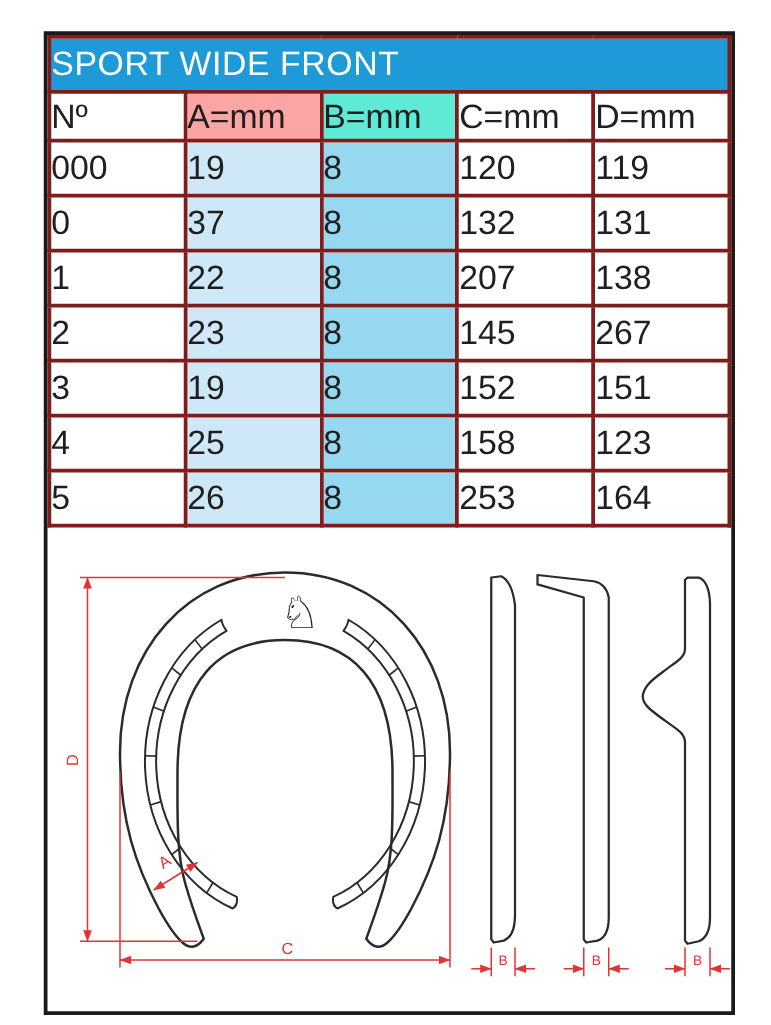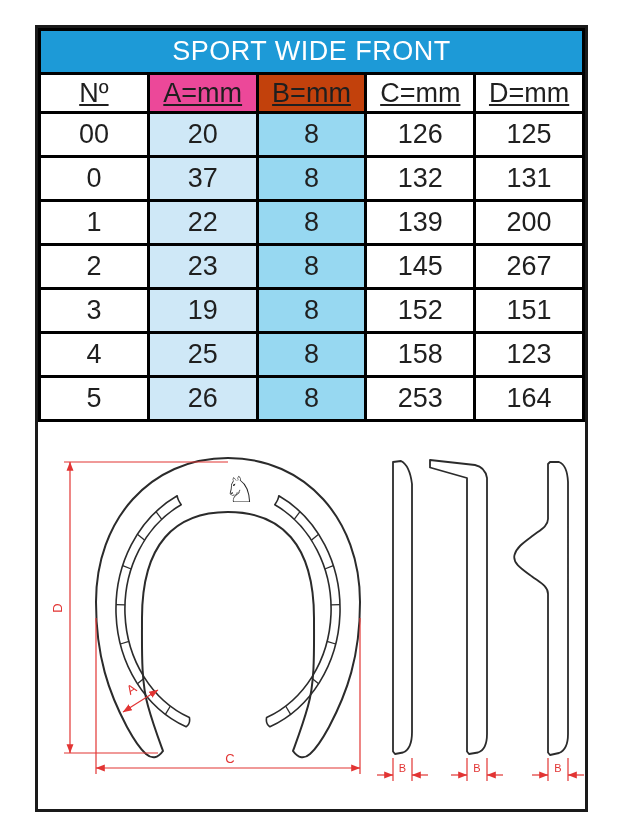--- a/index.html
+++ b/index.html
@@ -8,31 +8,31 @@
     font-family:"Liberation Sans", sans-serif;color:#1f1f1f;
   }
   #sheet{
     position:absolute;left:35px;top:25px;width:553px;height:787px;
     border:3px solid #1a1a1a;box-sizing:border-box;background:#ffffff;
   }
   table.spec{
     width:100%;border-collapse:collapse;table-layout:fixed;
   }
   table.spec td{
-    border:3px solid #000000;text-align:center;vertical-align:middle;
+    border:3px solid #7f1d1d;vertical-align:middle;
     font-size:27px;line-height:1;padding:0;height:41px;
     white-space:nowrap;overflow:hidden;
   }
   td.title-cell{
     height:40px;font-size:30px;letter-spacing:0.5px;
     color:#ffffff;background:#1d9ad7;
   }
-  tr.head-row td{height:36px;font-size:27px;text-decoration:underline;}
-  td.col-a-head{background:#ec4899;}
-  td.col-b-head{background:#c2410c;}
+  tr.head-row td{height:36px;font-size:27px;}
+  td.col-a-head{background:#fca5a5;}
+  td.col-b-head{background:#5eead4;}
   td.col-a{background:#cfe8f7;}
   td.col-b{background:#97d8f1;}
   #drawing-wrap{width:547px;height:373px;overflow:hidden;}
   svg text{font-family:"Liberation Sans", sans-serif;}
 </style>
 </head>
 <body>
 
 <div id="canvas">
   <div id="sheet">
@@ -43,39 +43,39 @@
           <td class="title-cell" colspan="5">SPORT WIDE FRONT</td>
         </tr>
         <tr class="head-row">
           <td>Nº</td>
           <td class="col-a-head">A=mm</td>
           <td class="col-b-head">B=mm</td>
           <td>C=mm</td>
           <td>D=mm</td>
         </tr>
         <tr>
-          <td>00</td>
-          <td class="col-a">20</td>
-          <td class="col-b">8</td>
-          <td>126</td>
-          <td>125</td>
+          <td>000</td>
+          <td class="col-a">19</td>
+          <td class="col-b">8</td>
+          <td>120</td>
+          <td>119</td>
         </tr>
         <tr>
           <td>0</td>
           <td class="col-a">37</td>
           <td class="col-b">8</td>
           <td>132</td>
           <td>131</td>
         </tr>
         <tr>
           <td>1</td>
           <td class="col-a">22</td>
           <td class="col-b">8</td>
-          <td>139</td>
-          <td>200</td>
+          <td>207</td>
+          <td>138</td>
         </tr>
         <tr>
           <td>2</td>
           <td class="col-a">23</td>
           <td class="col-b">8</td>
           <td>145</td>
           <td>267</td>
         </tr>
         <tr>
           <td>3</td>

